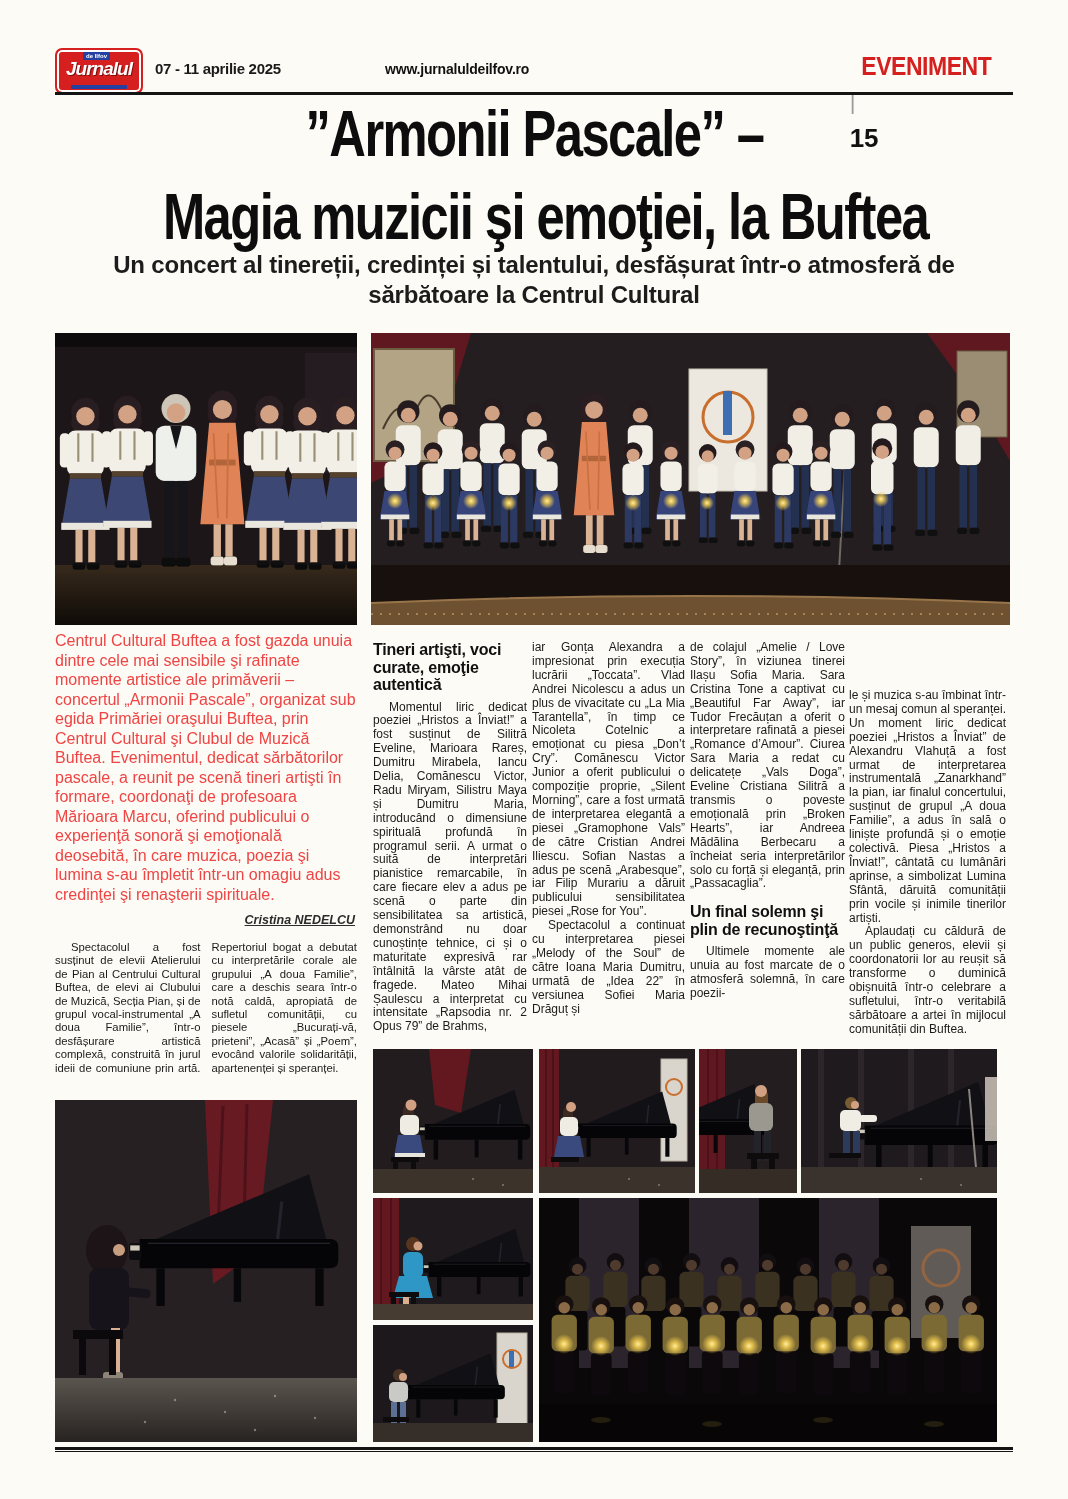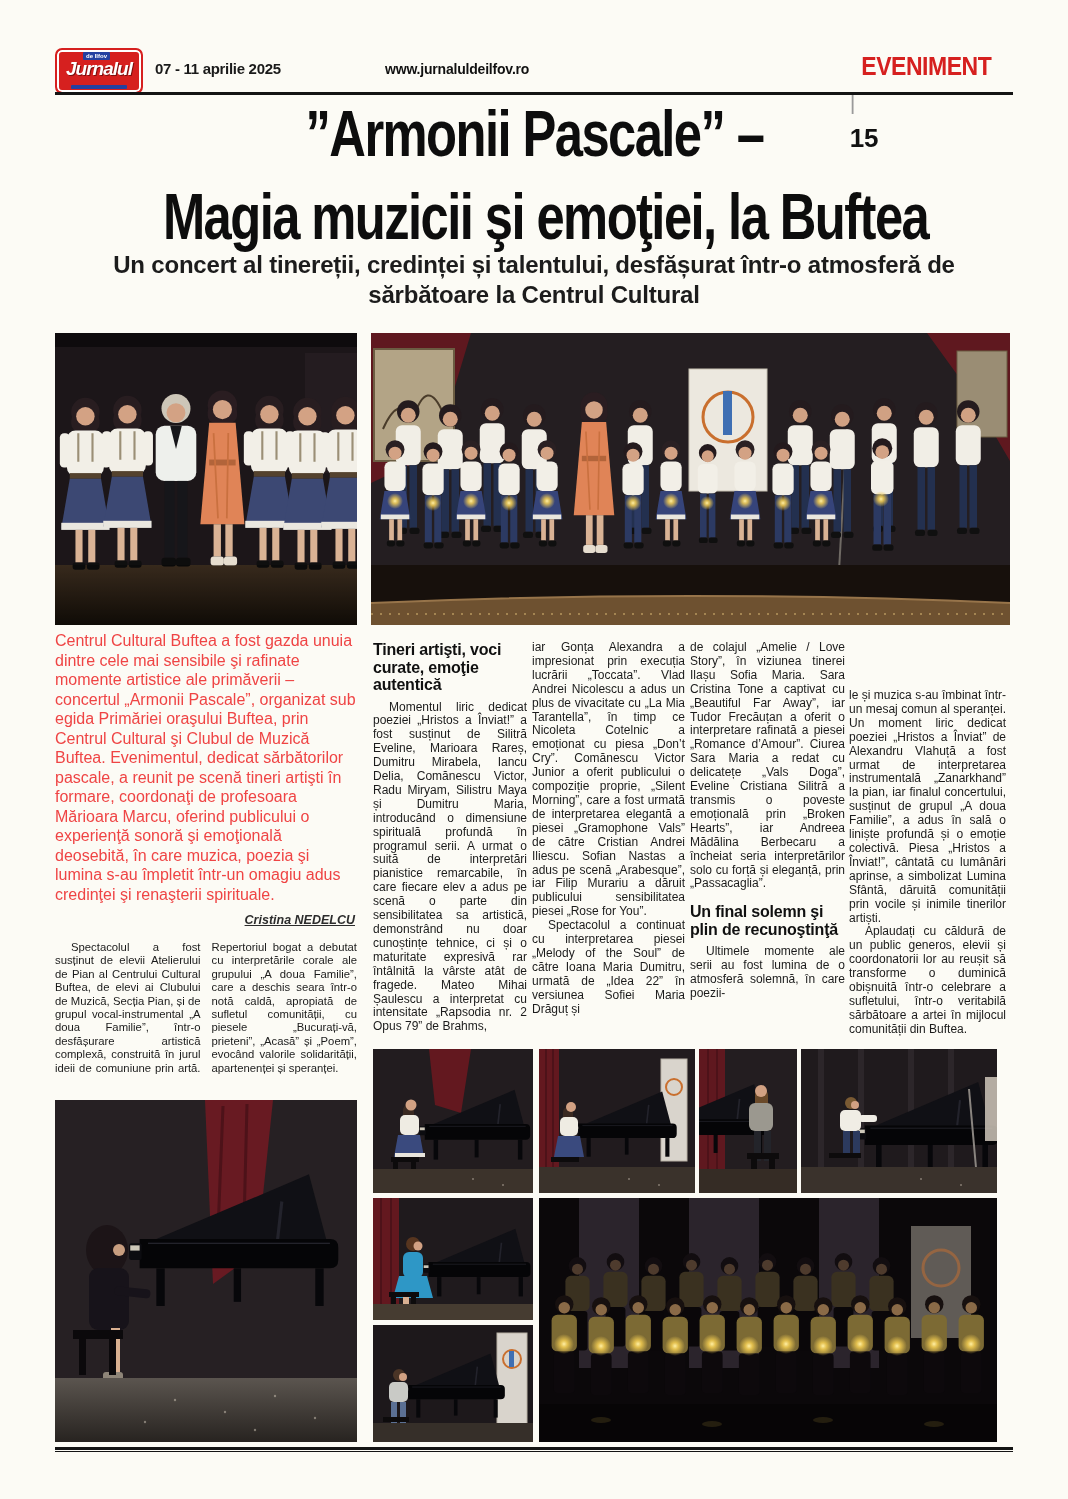--- a/index.html
+++ b/index.html
@@ -286,21 +286,21 @@
   </section>
 
   <section class="col" id="col3">
     <p class="body">iar Gonța Alexandra a impresionat prin execuția lucrării „Toccata”. Vlad Andrei Nicolescu a adus un plus de vivacitate cu „La Mia Tarantella”, în timp ce Nicoleta Cotelnic a emoționat cu piesa „Don’t Cry”. Comănescu Victor Junior a oferit publicului o compoziție proprie, „Silent Morning”, care a fost urmată de interpretarea elegantă a piesei „Gramophone Vals” de către Cristian Andrei Iliescu. Sofian Nastas a adus pe scenă „Arabesque”, iar Filip Murariu a dăruit publicului sensibilitatea piesei „Rose for You”.</p>
     <p class="body ind">Spectacolul a continuat cu interpretarea piesei „Melody of the Soul” de către Ioana Maria Dumitru, urmată de „Idea 22” în versiunea Sofiei Maria Drăguț și</p>
   </section>
 
   <section class="col" id="col4">
     <p class="body">de colajul „Amelie / Love Story”, în viziunea tinerei Ilașu Sofia Maria. Sara Cristina Tone a captivat cu „Beautiful Far Away”, iar Tudor Frecăuțan a oferit o interpretare rafinată a piesei „Romance d’Amour”. Ciurea Sara Maria a redat cu delicatețe „Vals Doga”, Eveline Cristiana Silitră a transmis o poveste emoțională prin „Broken Hearts”, iar Andreea Mădălina Berbecaru a încheiat seria interpretărilor solo cu forță și eleganță, prin „Passacaglia”.</p>
     <h3 class="mt">Un final solemn şi plin de recunoştinţă</h3>
-    <p class="body ind">Ultimele momente ale serii au fost lumina de o atmosferă solemnă, în care poezii-</p>
+    <p class="body ind">Ultimele momente ale unuia au fost marcate de o atmosferă solemnă, în care poezii-</p>
   </section>
 
   <section class="col" id="col5">
     <p class="body">le și muzica s-au îmbinat într-un mesaj comun al speranței. Un moment liric dedicat poeziei „Hristos a Înviat” de Alexandru Vlahuță a fost urmat de interpretarea instrumentală „Zanarkhand” la pian, iar finalul concertului, susținut de grupul „A doua Familie”, a adus în sală o liniște profundă și o emoție colectivă. Piesa „Hristos a Înviat!”, cântată cu lumânări aprinse, a simbolizat Lumina Sfântă, dăruită comunității prin vocile și inimile tinerilor artiști.</p>
     <p class="body ind">Aplaudați cu căldură de un public generos, elevii și coordonatorii lor au reușit să transforme o duminică obișnuită într-o celebrare a sufletului, într-o veritabilă sărbătoare a artei în mijlocul comunității din Buftea.</p>
   </section>
 
   <figure class="photo" id="ph-pl" aria-label="Tânără pianistă în negru interpretând la pianul cu coadă, cortină roșie">
     <svg viewBox="0 0 302 342" preserveAspectRatio="none">
       <rect width="302" height="342" fill="#262023"></rect>

